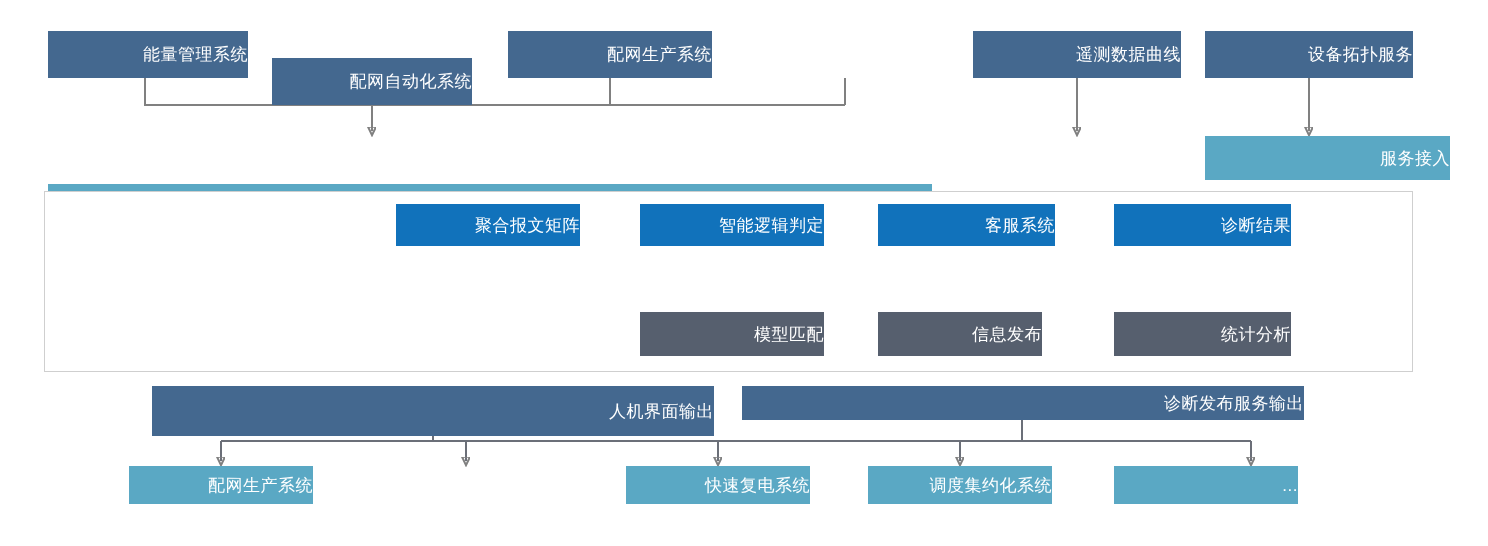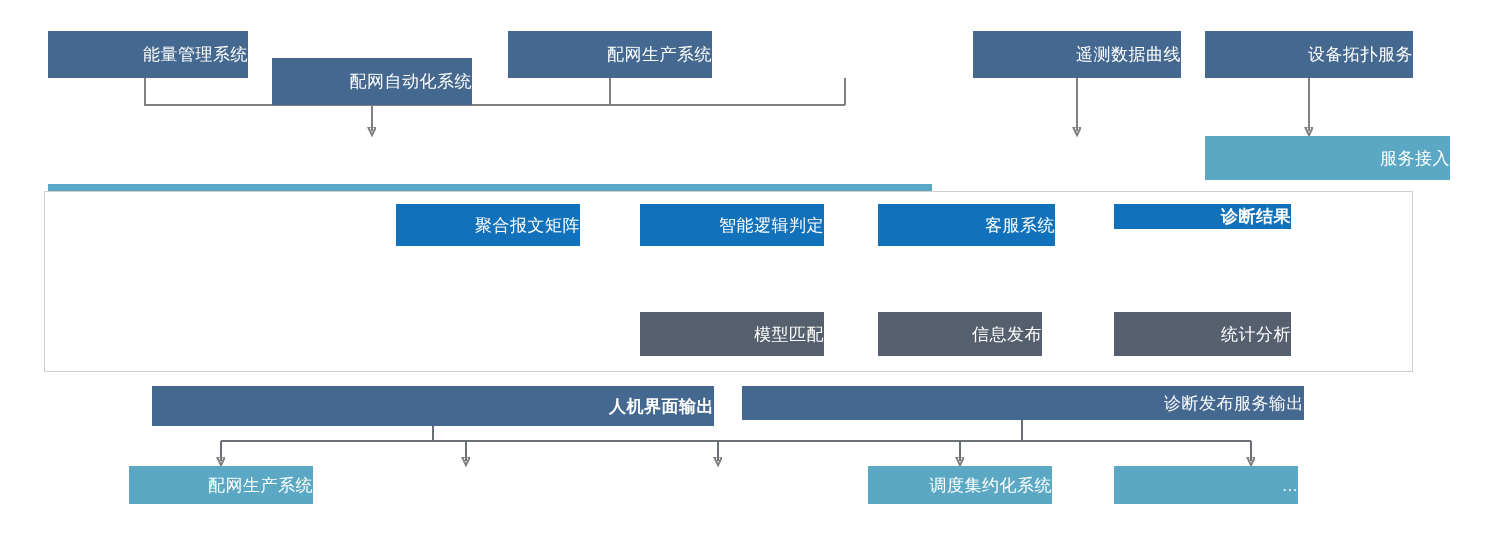--- a/index.html
+++ b/index.html
@@ -142,43 +142,46 @@
 
   <div class="node n-blue" style="left:396px; top:204px; width:184px; height:42px;">
     <span>聚合报文矩阵</span>
   </div>
   <div class="node n-blue" style="left:640px; top:204px; width:184px; height:42px;">
     <span>智能逻辑判定</span>
   </div>
   <div class="node n-blue" style="left:878px; top:204px; width:177px; height:42px;">
     <span>客服系统</span>
   </div>
-  <div class="node n-blue" style="left:1114px; top:204px; width:177px; height:25px;font-weight:bold;">
+  <div class="node n-blue" style="left:1114px; top:204px; width:177px; height:42px;">
     <span>诊断结果</span>
   </div>
 
   <div class="node n-gray" style="left:640px; top:312px; width:184px; height:44px;">
     <span>模型匹配</span>
   </div>
   <div class="node n-gray" style="left:878px; top:312px; width:164px; height:44px;">
     <span>信息发布</span>
   </div>
   <div class="node n-gray" style="left:1114px; top:312px; width:177px; height:44px;">
     <span>统计分析</span>
   </div>
 
-  <div class="node n-steel" style="left:152px; top:386px; width:562px; height:40px;font-weight:bold;">
+  <div class="node n-steel" style="left:152px; top:386px; width:562px; height:50px;">
     <span>人机界面输出</span>
   </div>
   <div class="node n-steel" style="left:742px; top:386px; width:562px; height:34px;">
     <span>诊断发布服务输出</span>
   </div>
 
   <div class="node n-lblue" style="left:129px; top:466px; width:184px; height:38px;">
     <span>配网生产系统</span>
+  </div>
+  <div class="node n-lblue" style="left:626px; top:466px; width:184px; height:38px;">
+    <span>快速复电系统</span>
   </div>
   <div class="node n-lblue" style="left:868px; top:466px; width:184px; height:38px;">
     <span>调度集约化系统</span>
   </div>
   <div class="node n-lblue" style="left:1114px; top:466px; width:184px; height:38px;">
     <span>...</span>
   </div>
 
 </div>
 

